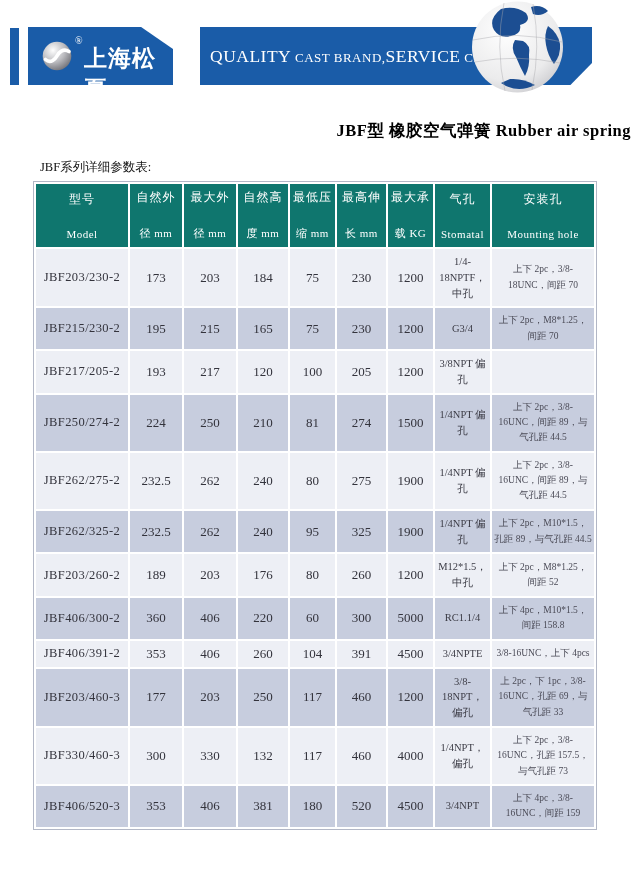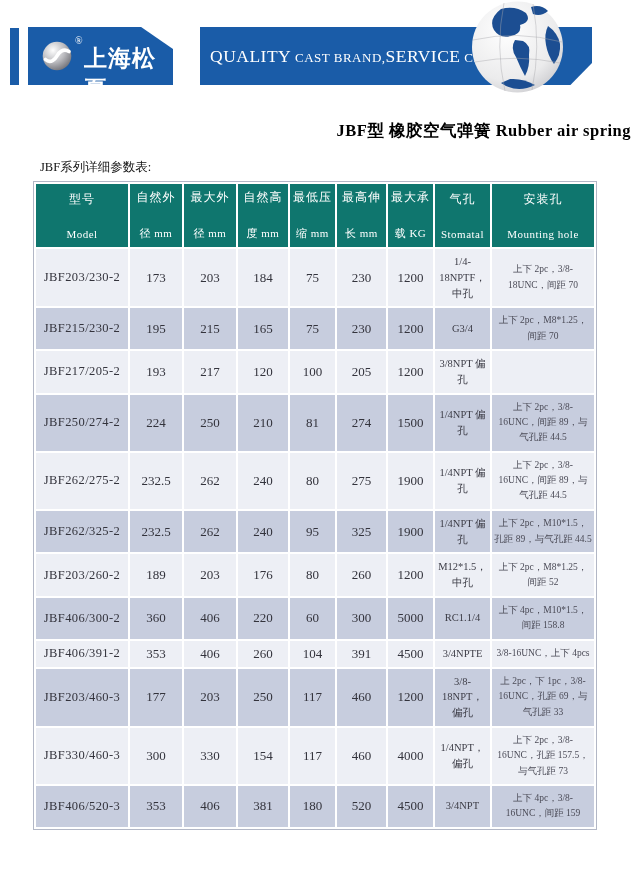--- a/index.html
+++ b/index.html
@@ -278,21 +278,21 @@
           <td class="c-min_compression">117</td>
           <td class="c-max_extension">460</td>
           <td class="c-max_load">1200</td>
           <td class="c-stomatal">3/8-18NPT，偏孔</td>
           <td class="c-mounting">上 2pc，下 1pc，3/8-16UNC，孔距 69，与气孔距 33</td>
         </tr>
         <tr class="row-light">
           <td class="c-model">JBF330/460-3</td>
           <td class="c-natural_od">300</td>
           <td class="c-max_od">330</td>
-          <td class="c-natural_height">154</td>
+          <td class="c-natural_height">132</td>
           <td class="c-min_compression">117</td>
           <td class="c-max_extension">460</td>
           <td class="c-max_load">4000</td>
           <td class="c-stomatal">1/4NPT，偏孔</td>
           <td class="c-mounting">上下 2pc，3/8-16UNC，孔距 157.5，与气孔距 73</td>
         </tr>
         <tr class="row-gray">
           <td class="c-model">JBF406/520-3</td>
           <td class="c-natural_od">353</td>
           <td class="c-max_od">406</td>

